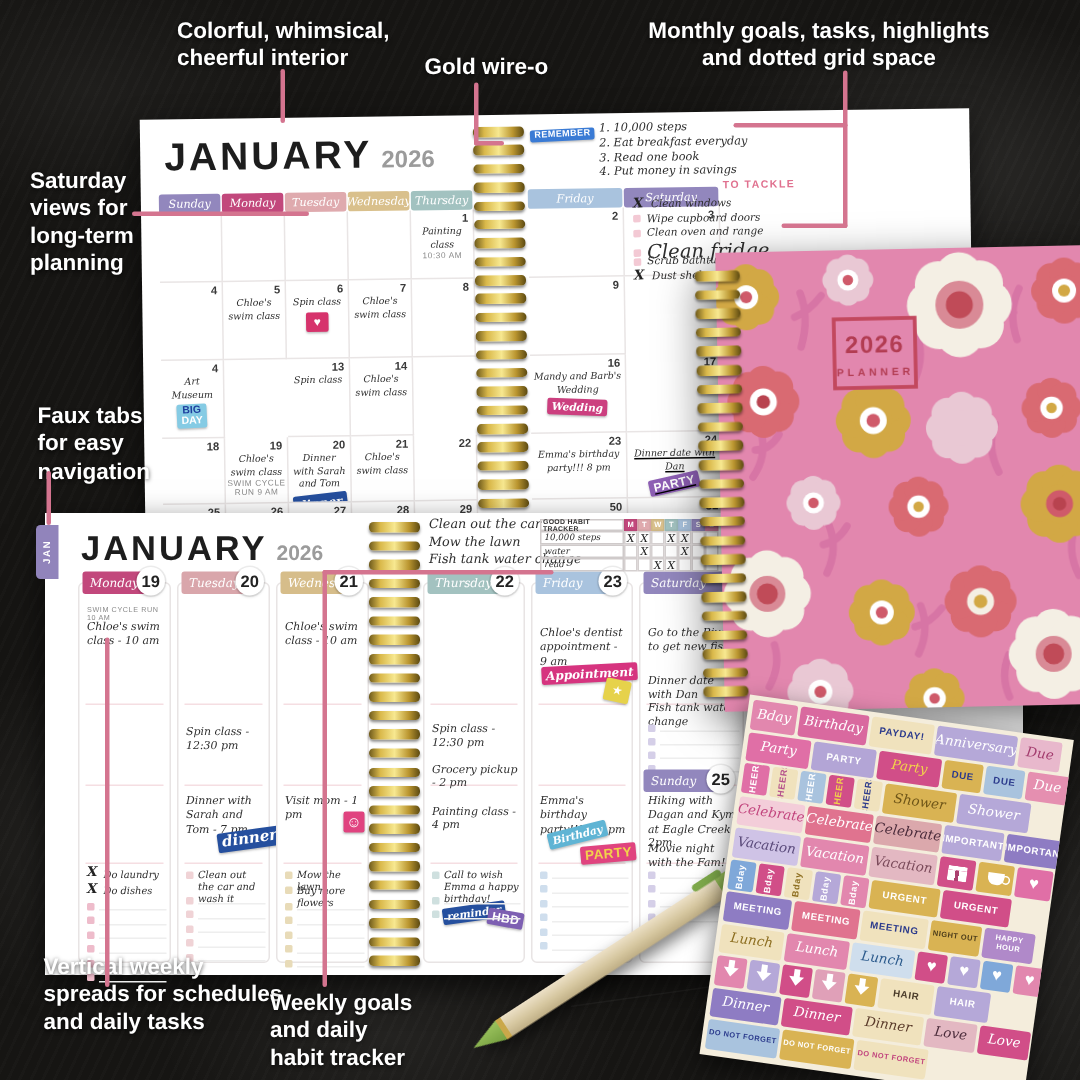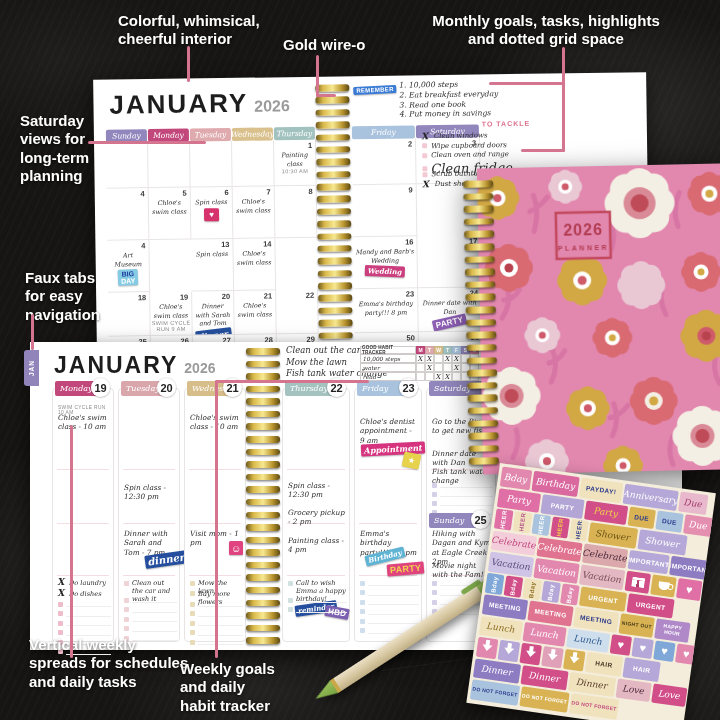--- a/index.html
+++ b/index.html
@@ -222,21 +222,21 @@
       </div>
       <div class="m-cell" style="left: 258px; top: 257px; width: 64px; height: 30px;">
         <span class="num">50</span>
       </div>
       <div class="m-cell" style="left: 322px; top: 63px; width: 64px; height: 46px;">
         <span class="num">3</span>
       </div>
       <div class="m-cell" style="left: 322px; top: 161px; width: 64px; height: 52px;">
         <span class="num">17</span>
       </div>
-      <div class="m-cell" style="left: 322px; top: 213px; width: 64px; height: 44px;">
+      <div class="m-cell" style="left: 322px; top: 213px; width: 64px; height: 44px; text-decoration: underline;">
         <span class="num">24</span>
         <div class="m-ev hw">Dinner date with Dan</div>
         <div style="display: flex; justify-content: center; margin-top: 1px;">
           <div class="chip" style="background: rgb(142, 95, 181); padding: 1px 3px; color: rgb(255, 255, 255); font-size: 8px; font-family: &quot;Liberation Sans&quot;, sans-serif; font-weight: 700; letter-spacing: 0.3px; transform: rotate(-12deg);">PARTY</div>
         </div>
       </div>
       <div class="m-cell" style="left: 322px; top: 257px; width: 64px; height: 30px;">
         <span class="num">31</span>
       </div>
     </div>

